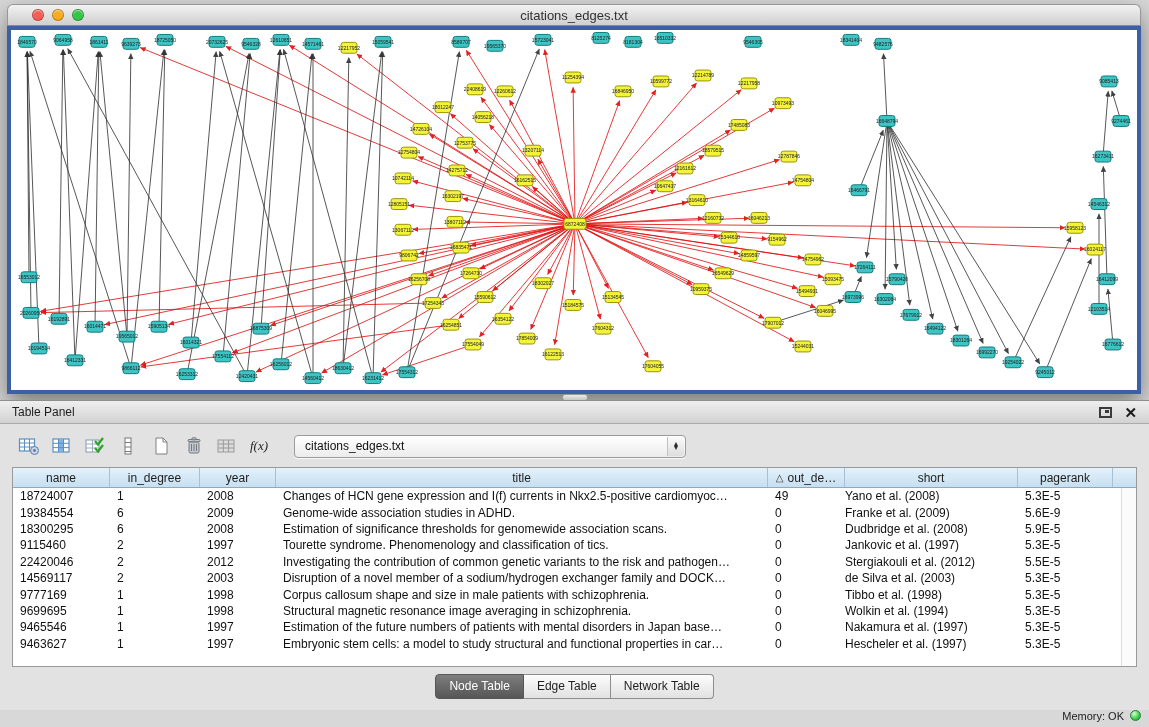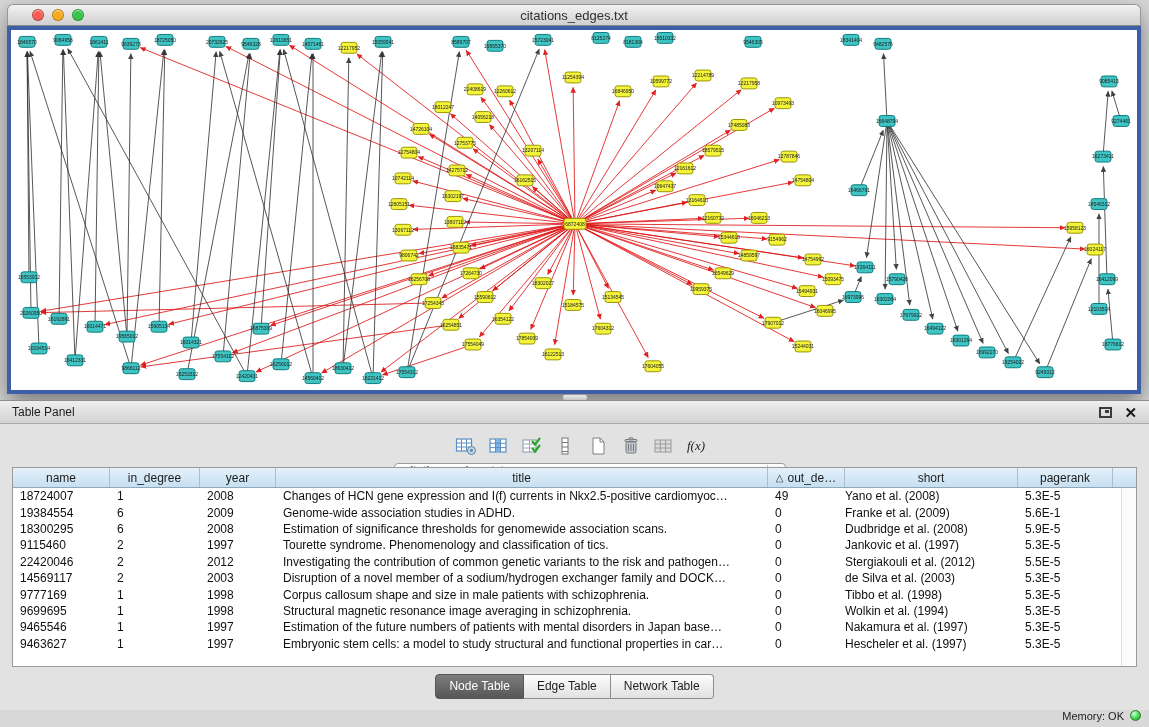--- a/index.html
+++ b/index.html
@@ -28,21 +28,21 @@
   .table-panel { position: absolute; left: 0; top: 400px; width: 1149px; height: 310px;
     background: #e2e2e2; border-top: 1px solid #8e8e8e; }
   .tp-header { height: 23px; background: linear-gradient(#efefef,#d2d2d2);
     border-bottom: 1px solid #ababab; display: flex; align-items: center; padding: 0 12px; }
   .tp-title { flex: 1; font-size: 12px; color: #1d1d1d; }
   .tp-icons { display: flex; gap: 12px; align-items: center; }
   .float-ico { width: 13px; height: 11px; border: 2px solid #3a3a3a; position: relative; background: transparent; }
   .float-ico::after { content: ""; position: absolute; right: 1px; top: 1px; width: 4px; height: 3px; background: #3a3a3a; }
   .close-x { font-size: 15px; font-weight: bold; color: #1a1a1a; line-height: 1; cursor: default; }
 
-  .toolbar { height: 38px; display: flex; align-items: center; gap: 3px; padding: 8px 0 2px 14px; flex-direction: column; }
+  .toolbar { height: 38px; display: flex; align-items: center; gap: 3px; padding: 8px 0 2px 14px; }
   .toolbtn { width: 30px; height: 28px; display: flex; align-items: center; justify-content: center;
     background: transparent; border: none; padding: 0; }
   .combo { margin-left: 16px; width: 392px; height: 23px; border: 1px solid #9b9b9b; border-radius: 4px;
     background: linear-gradient(#ffffff,#ececec); display: flex; align-items: center;
     font-size: 12px; color: #111; padding-left: 10px; position: relative;
     box-shadow: 0 1px 0 rgba(255,255,255,.8); }
   .combo-arrows { position: absolute; right: 1px; top: 1px; bottom: 1px; width: 17px;
     border-left: 1px solid #c0c0c0; border-radius: 0 3px 3px 0;
     background: linear-gradient(#fbfbfb,#dddddd); display: flex; flex-direction: column;
     align-items: center; justify-content: center; line-height: .62; font-size: 7px; color: #2e2e2e; }
@@ -814,21 +814,21 @@
           <div class="cell c5">Yano et al. (2008)</div>
           <div class="cell c6">5.3E-5</div>
         </div>
         <div class="trow">
           <div class="cell c0">19384554</div>
           <div class="cell c1">6</div>
           <div class="cell c2">2009</div>
           <div class="cell c3">Genome-wide association studies in ADHD.</div>
           <div class="cell c4">0</div>
           <div class="cell c5">Franke et al. (2009)</div>
-          <div class="cell c6">5.6E-1</div>
+          <div class="cell c6">5.6E-9</div>
         </div>
         <div class="trow">
           <div class="cell c0">18300295</div>
           <div class="cell c1">6</div>
           <div class="cell c2">2008</div>
           <div class="cell c3">Estimation of significance thresholds for genomewide association scans.</div>
           <div class="cell c4">0</div>
           <div class="cell c5">Dudbridge et al. (2008)</div>
           <div class="cell c6">5.9E-5</div>
         </div>

